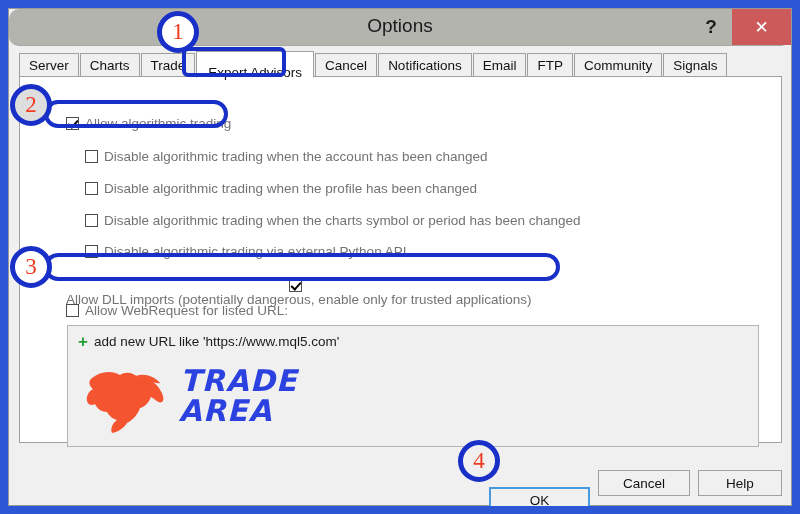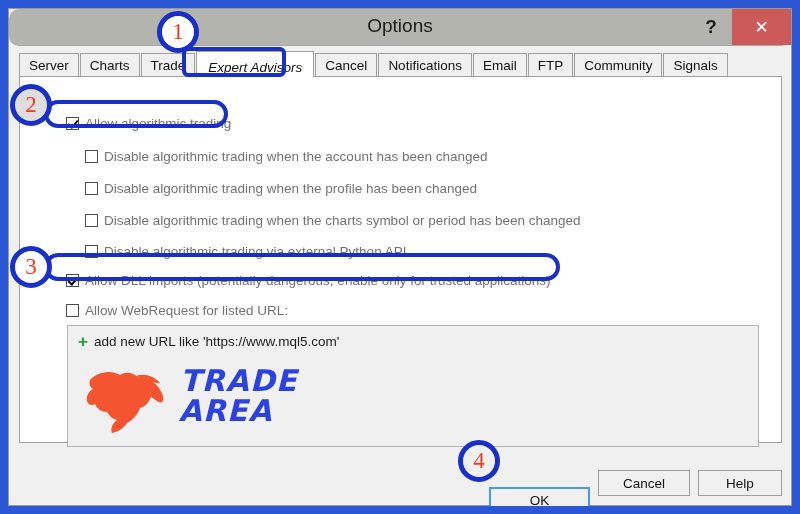--- a/index.html
+++ b/index.html
@@ -123,22 +123,21 @@
     cursor: default;
     font-family: "Liberation Sans", sans-serif;
   }
   .tab.active {
     height: 27px;
     line-height: 25px;
     background: #ffffff;
     border-bottom: 1px solid #ffffff;
     margin-bottom: -1px;
     z-index: 15;
-    padding: 3px 11px;
-    font-style: italic;
+    padding: 8px 11px;
   }
 
   
   .tabpanel {
     position: absolute;
     left: 10px;
     top: 67px;
     width: 763px;
     height: 367px;
     background: #ffffff;
@@ -339,21 +338,21 @@
       <div class="chk-row" style="left:65px; top:104px;">
         <span class="chk-box"></span>
         <span class="chk-label">Disable algorithmic trading when the profile has been changed</span>
       </div>
 
       <div class="chk-row" style="left:65px; top:167px;">
         <span class="chk-box"></span>
         <span class="chk-label">Disable algorithmic trading via external Python API</span>
       </div>
 
-      <div class="chk-row" style="left:46px; top:196px;">
+      <div class="chk-row" style="left:46px; top:202px;flex-direction:column;">
         <span class="chk-box checked"></span>
         <span class="chk-label">Allow DLL imports (potentially dangerous, enable only for trusted applications)</span>
       </div>
 
       <div class="chk-row" style="left:46px; top:226px;">
         <span class="chk-box"></span>
         <span class="chk-label">Allow WebRequest for listed URL:</span>
       </div>
 
     </div>

